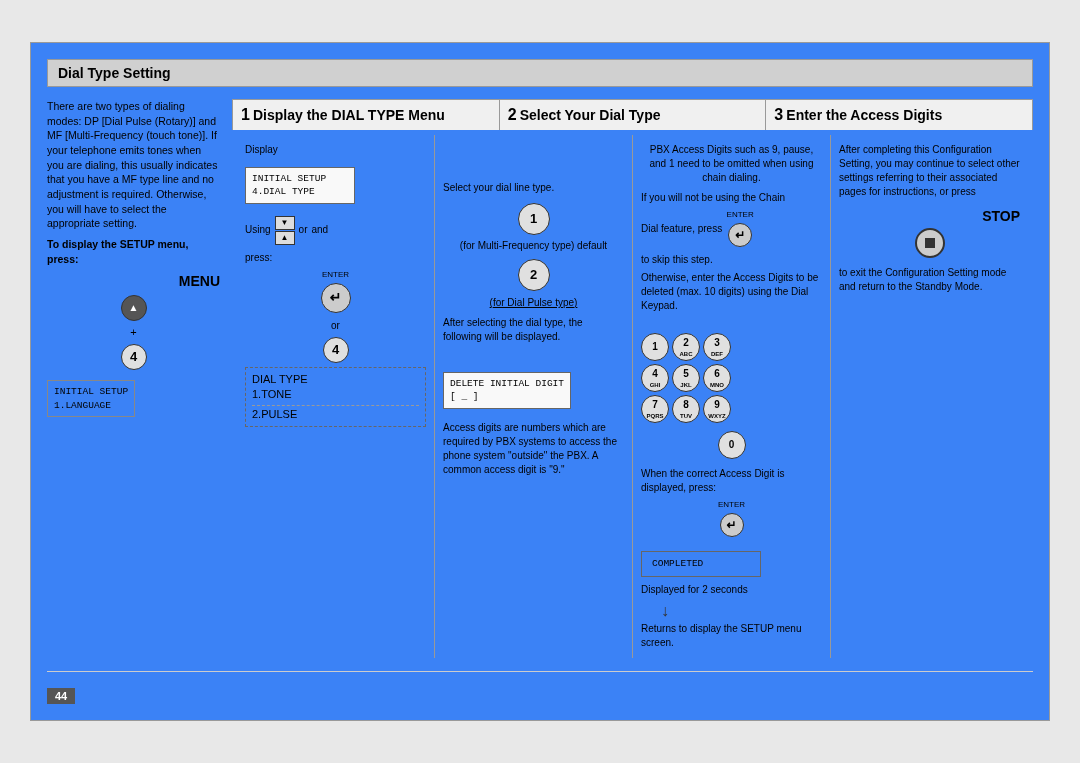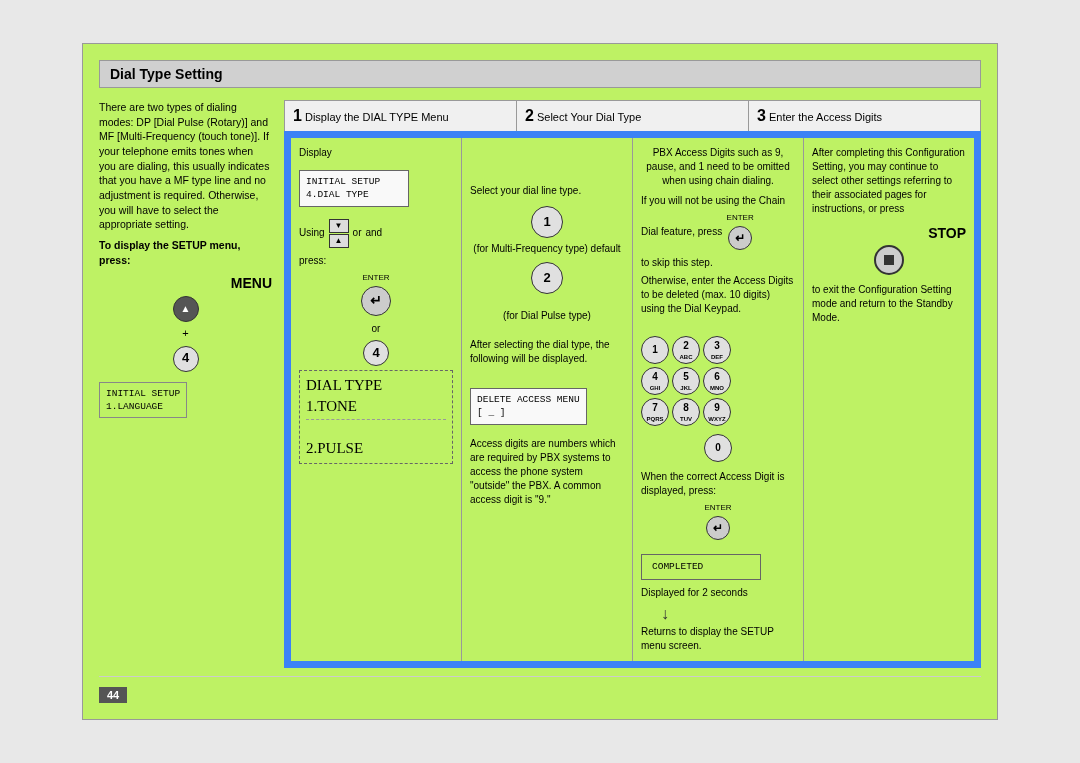--- a/index.html
+++ b/index.html
@@ -7,22 +7,22 @@
       font-family: Arial, sans-serif;
       font-size: 11px;
       background: #e8e8e8;
       width: 1080px;
       height: 763px;
       display: flex;
       align-items: center;
       justify-content: center;
     }
     .page {
-      width: 916px;
-      background: #bef264;
+      width: 1020px;
+      background: #3b82f6;
       border: 1px solid #999;
       padding: 16px;
     }
     .title-bar {
       background: #d0d0d0;
       border: 1px solid #999;
       padding: 5px 10px;
       font-size: 14px;
       font-weight: bold;
       margin-bottom: 12px;
@@ -56,27 +56,27 @@
       padding: 6px 8px;
       background: #f0f0f0;
     }
     .step-header:last-child { border-right: none; }
     .step-header .step-num {
       font-size: 16px;
       font-weight: bold;
       display: inline;
     }
     .step-header .step-title {
-      font-size: 11px;
-      font-weight: normal;
+      font-size: 14px;
+      font-weight: bold;
       line-height: 1.3;
     }
     .steps-body {
       display: flex;
-      border: 7px solid #3b82f6;
+      border: 5px solid #3b82f6;
     }
     .step-col {
       flex: 1;
       border-right: 1px solid #999;
       padding: 8px;
       font-size: 10px;
       line-height: 1.4;
     }
     .step-col:last-child { border-right: none; }
 
@@ -151,22 +151,22 @@
     }
     .center { text-align: center; }
     .mt4 { margin-top: 4px; }
     .mt6 { margin-top: 6px; }
     .mt8 { margin-top: 8px; }
 
     
     .dashed-box {
       border: 1px dashed #666;
       padding: 4px 6px;
-      font-family: Liberation Serif, serif;
-      font-size: 15px;
+      font-family: Liberation Sans, sans-serif;
+      font-size: 11px;
       margin: 4px 0;
     }
 
     .completed-box {
       border: 1px solid #666;
       padding: 5px 10px;
       font-family: 'Courier New', monospace;
       font-size: 9.5px;
       display: inline-block;
       margin: 6px 0;
@@ -178,21 +178,21 @@
       color: #333;
       display: block;
       text-align: left;
       padding-left: 20px;
     }
 
     .footer-bar {
       display: flex;
       align-items: center;
       margin-top: 8px;
-      padding-top: 10px;
+      padding-top: 16px;
       border-top: 1px solid #ccc;
     }
     .page-num {
       background: #555;
       color: white;
       padding: 2px 8px;
       font-size: 11px;
       font-weight: bold;
     }
 
@@ -298,37 +298,37 @@
           <div>press:</div>
           <div class="center mt4">
             <span class="enter-label">ENTER</span>
             <div class="btn-circle enter-btn">↵</div>
           </div>
           <div class="center mt4">or</div>
           <div class="btn-circle" style="font-size:13px; font-weight:bold; margin: 4px auto; display:flex;">4</div>
           <div class="dashed-box">
             <div>DIAL TYPE</div>
             <div>1.TONE</div>
-            <div style="border-top:1px dashed #999; margin-top:2px; padding-top:18px;">2.PULSE</div>
+            <div style="border-top:1px dashed #999; margin-top:2px; padding-top:1px;">2.PULSE</div>
           </div>
         </div>
 
         <div class="step-col">
           <div style="margin-bottom:8px;margin-top:38px;">Select your dial line type.</div>
           <div class="center">
             <div class="btn-circle" style="font-size:13px; font-weight:bold; width:32px;height:32px; margin: 0 auto;">1</div>
             <div style="font-size:10px; margin: 4px 0;">(for Multi-Frequency type) default</div>
           </div>
           <div class="center mt6">
             <div class="btn-circle" style="font-size:13px; font-weight:bold; width:32px;height:32px; margin: 0 auto;">2</div>
-            <div style="font-size:10px; margin: 15px 0;">(for Dial Pulse type)</div>
-          </div>
-          <div class="mt6" style="margin-bottom:16px;">After selecting the dial type, the following will be displayed.</div>
+            <div style="font-size:10px; margin: 5px 0; text-decoration: underline;">(for Dial Pulse type)</div>
+          </div>
+          <div class="mt6" style="margin-bottom:22px;">After selecting the dial type, the following will be displayed.</div>
           <div class="lcd-box">
-            <div>DELETE ACCESS MENU</div>
+            <div>DELETE INITIAL DIGIT</div>
             <div>[ _                    ]</div>
           </div>
           <div class="mt6">Access digits are numbers which are required by PBX systems to access the phone system "outside" the PBX. A common access digit is "9."</div>
         </div>
 
         <div class="step-col">
           <div style="margin-bottom:6px;text-align:center;">PBX Access Digits such as 9, pause, and 1 need to be omitted when using chain dialing.</div>
           <div>If you will not be using the Chain</div>
           <div style="display:flex; align-items:center; gap:4px; margin: 4px 0; flex-wrap:wrap;">
             <span>Dial feature, press</span>

